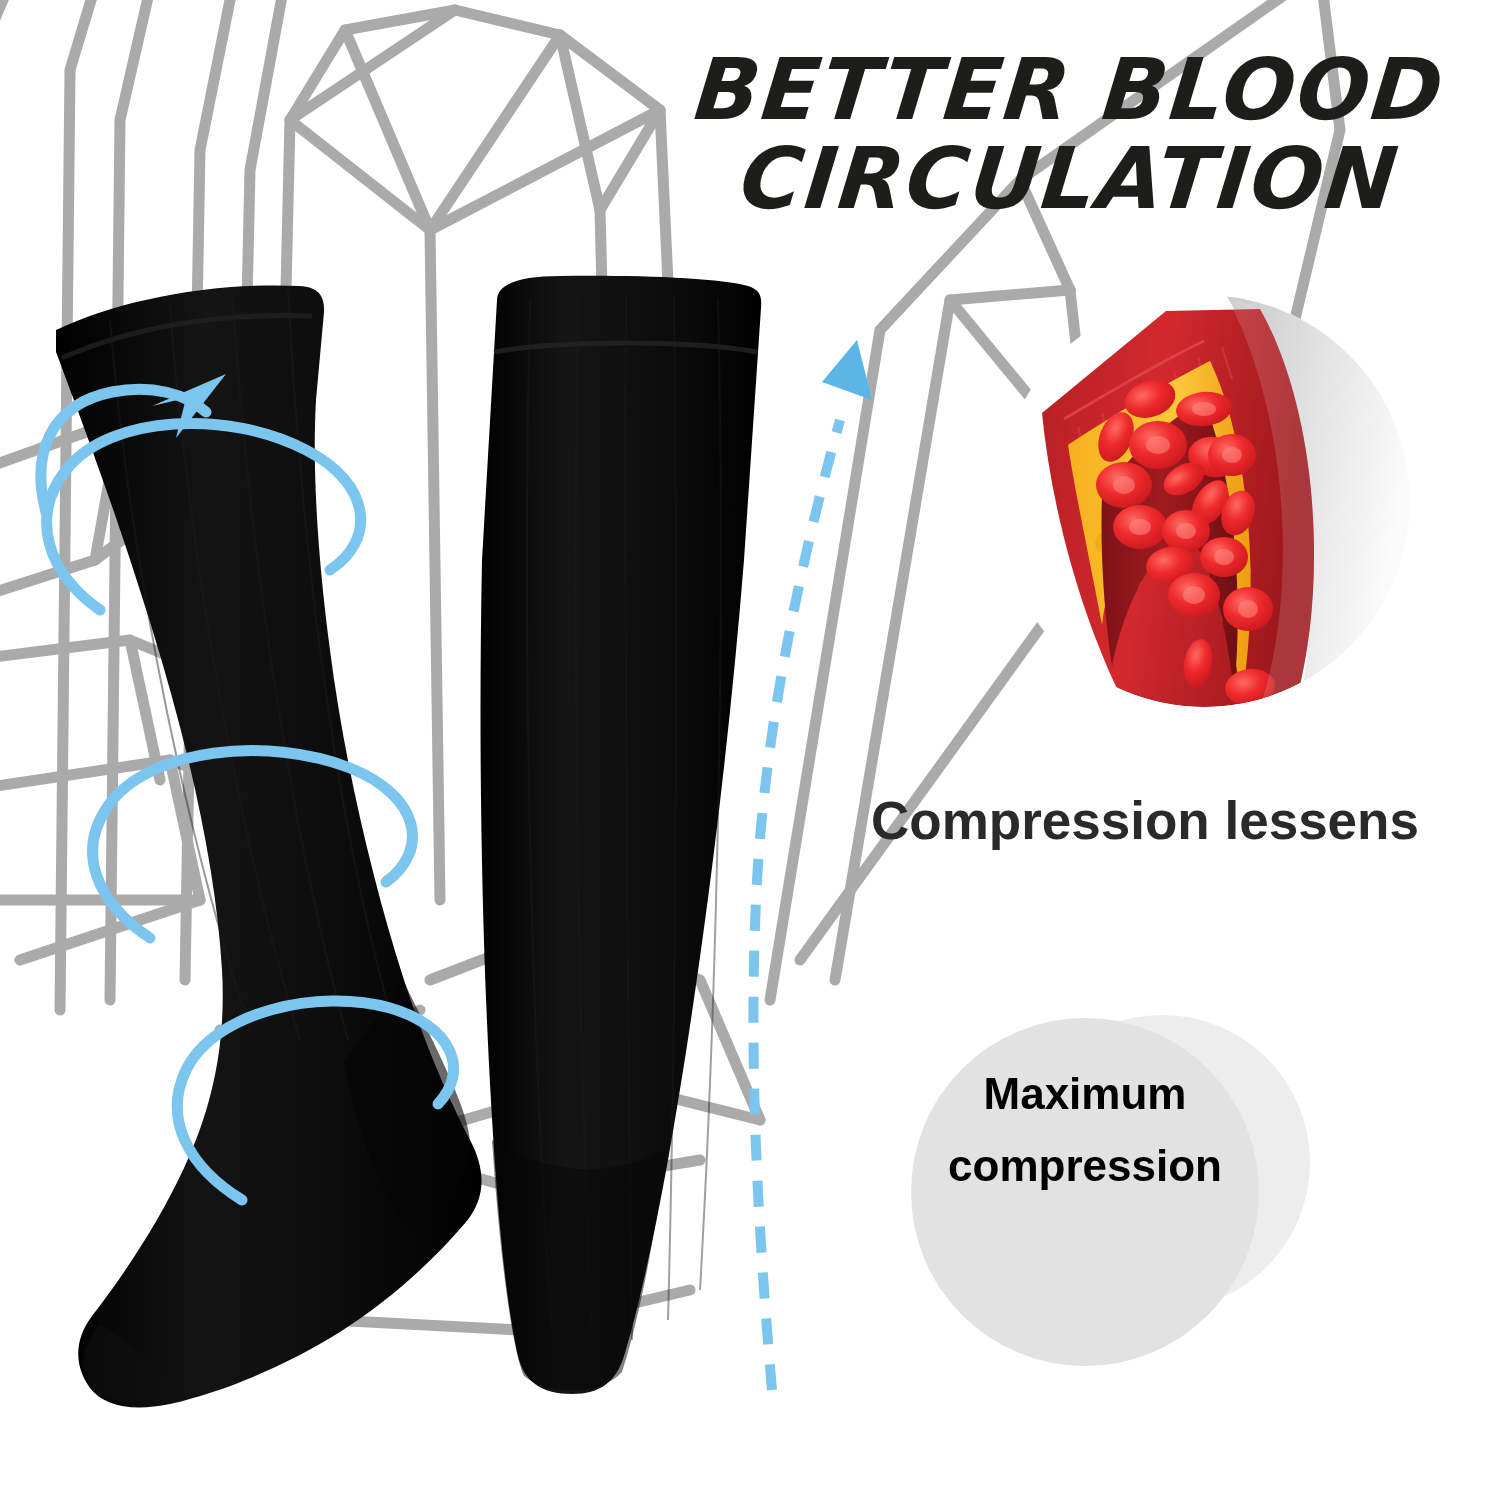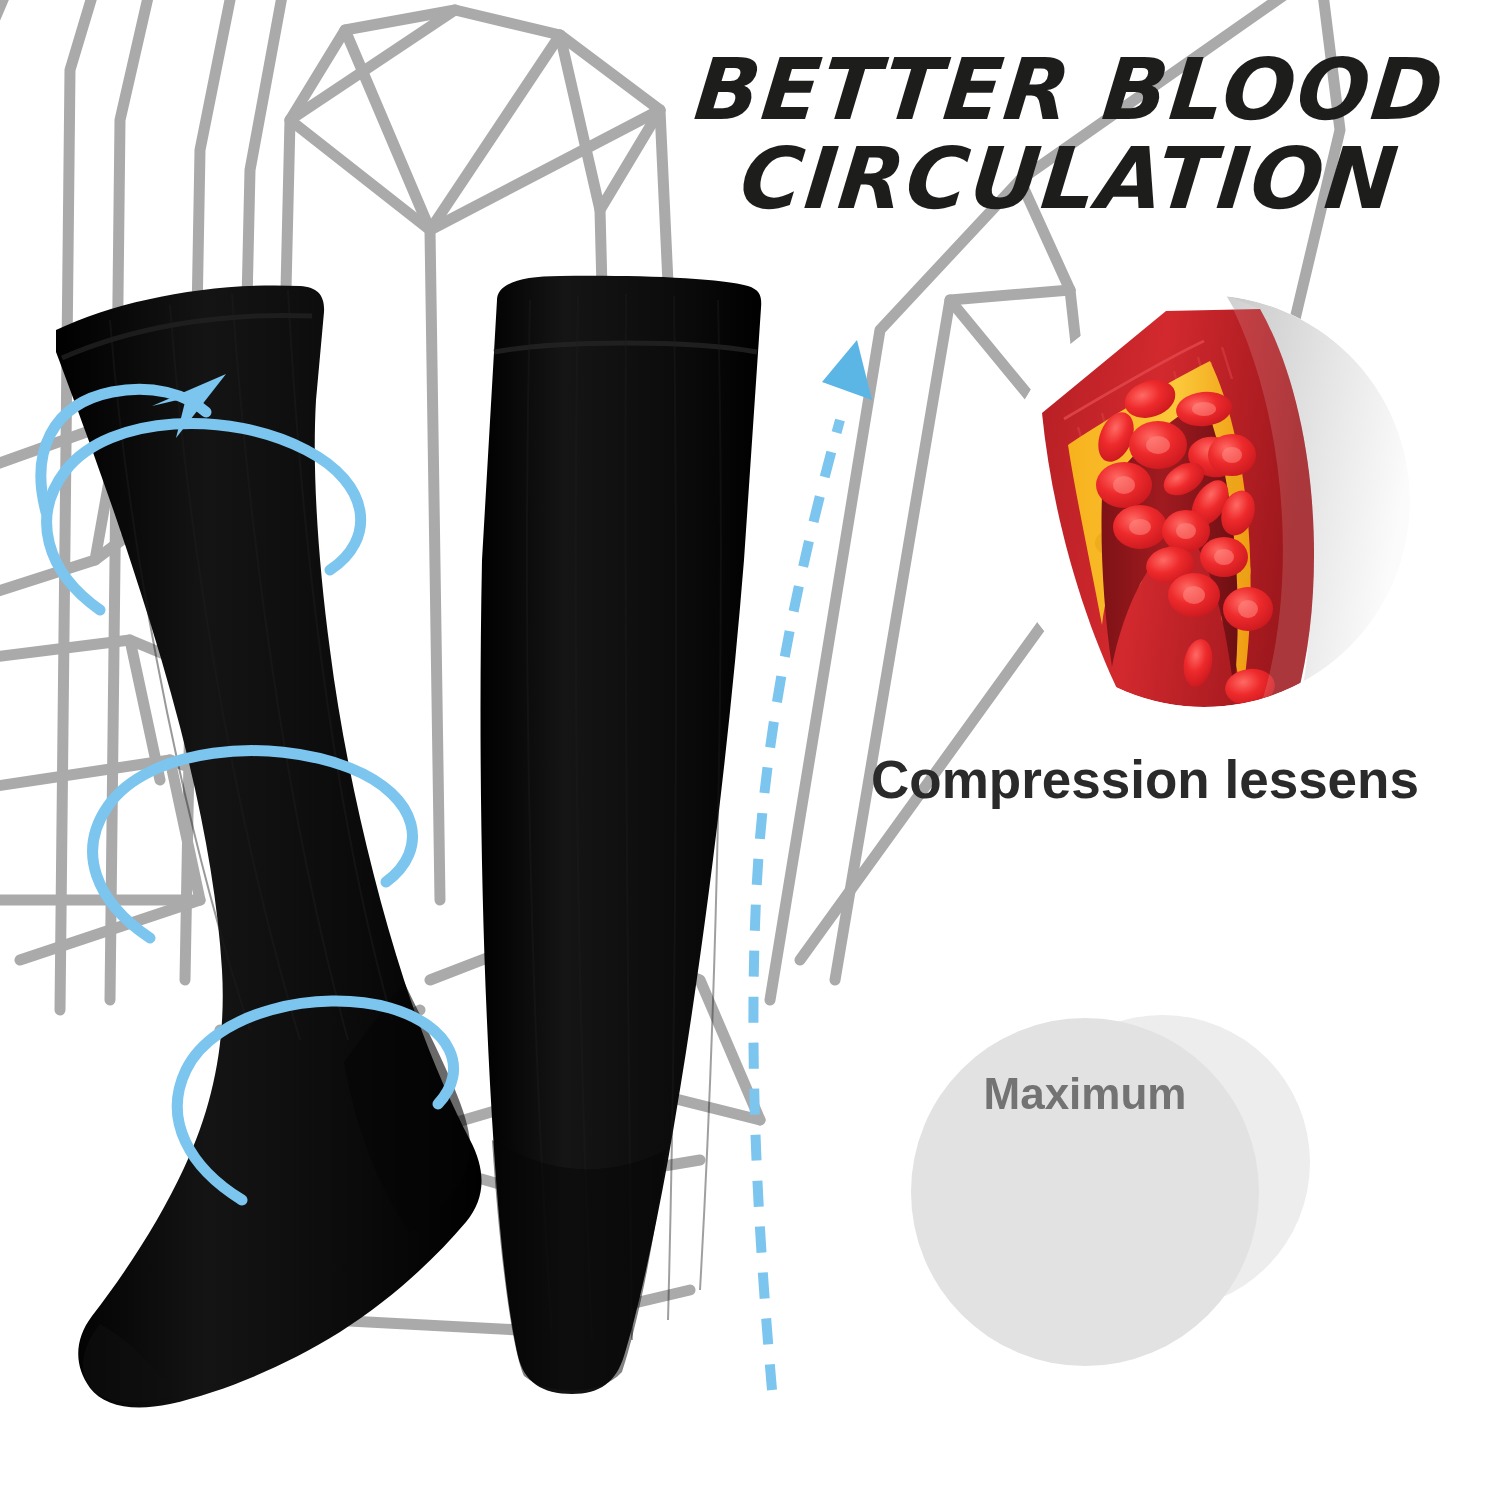--- a/index.html
+++ b/index.html
@@ -73,21 +73,21 @@
     border-radius: 50%;
     overflow: hidden;
     background: #ffffff;
   }
   #vessel-photo svg { display: block; }
 
   
   #caption-block {
     position: absolute;
     left: 845px;
-    top: 740px;
+    top: 781px;
     width: 600px;
     text-align: center;
     color: #2a2a2a;
     font-family: "Liberation Sans", sans-serif;
     font-weight: bold;
     font-size: 53px;
     line-height: 79px;
   }
   #caption-block .cap-line { display: block; white-space: nowrap; }
 
@@ -116,21 +116,21 @@
     height: 348px;
     border-radius: 50%;
     background: #e2e2e2;
   }
   #badge-text {
     position: absolute;
     left: 16px;
     top: 48px;
     width: 348px;
     text-align: center;
-    color: #737373;
+    color: #000000;
     font-family: "Liberation Sans", sans-serif;
     font-weight: bold;
     font-size: 44px;
     line-height: 72px;
   }
   #badge-text .badge-line { display: block; white-space: nowrap; }
 </style>
 </head>
 <body>
 
@@ -430,16 +430,17 @@
 
   <div id="caption-block">
     <span class="cap-line">Compression lessens</span>
   </div>
 
   <div id="badge-group">
     <div id="badge-circle-back"></div>
     <div id="badge-circle-front"></div>
     <div id="badge-text">
       <span class="badge-line">Maximum</span>
+      <span class="badge-line">compression</span>
     </div>
   </div>
 
 </div>
 
 </body></html>

